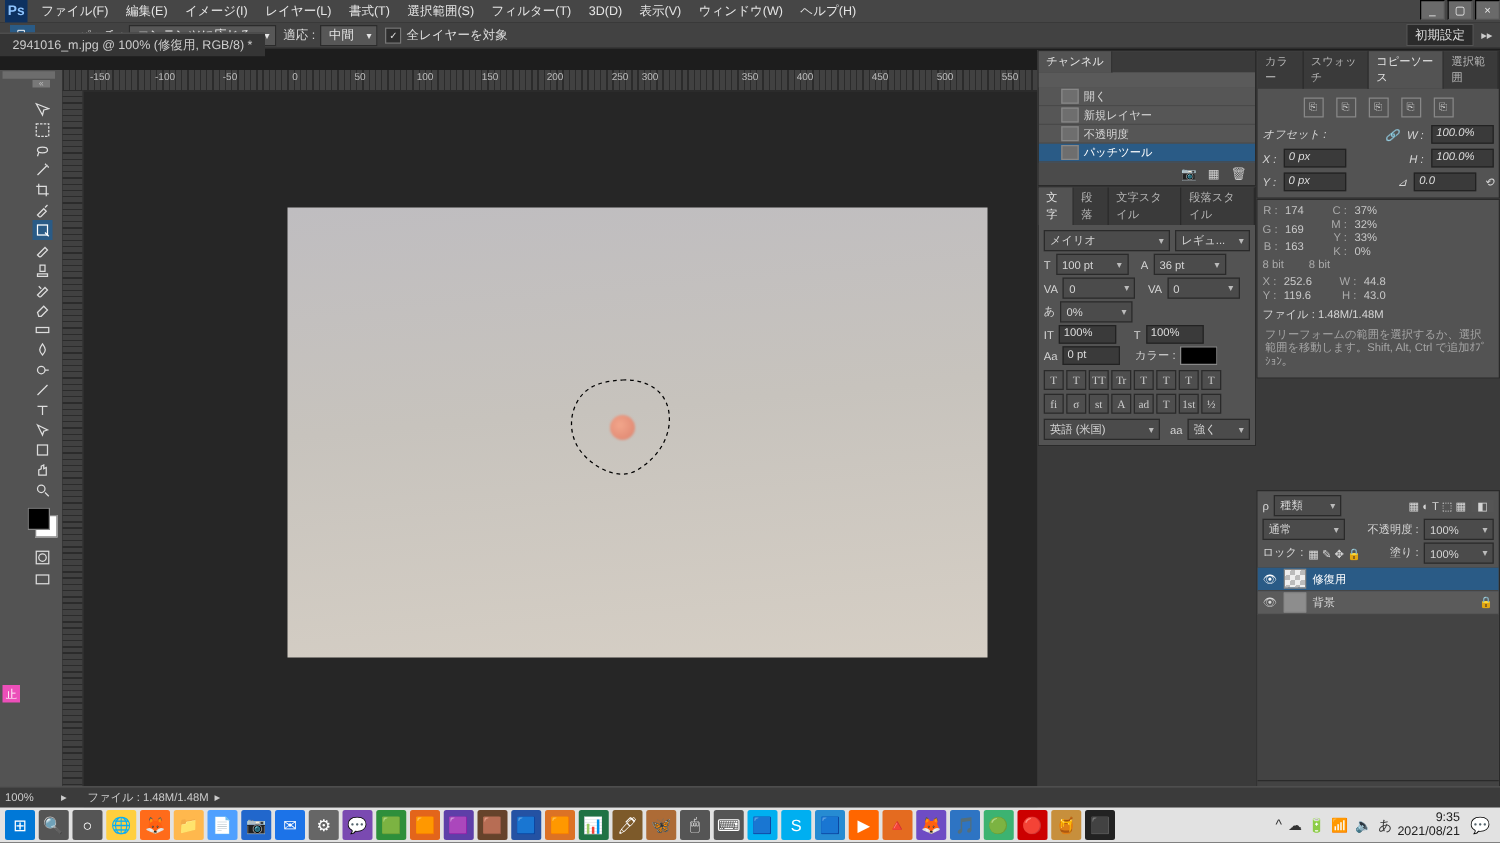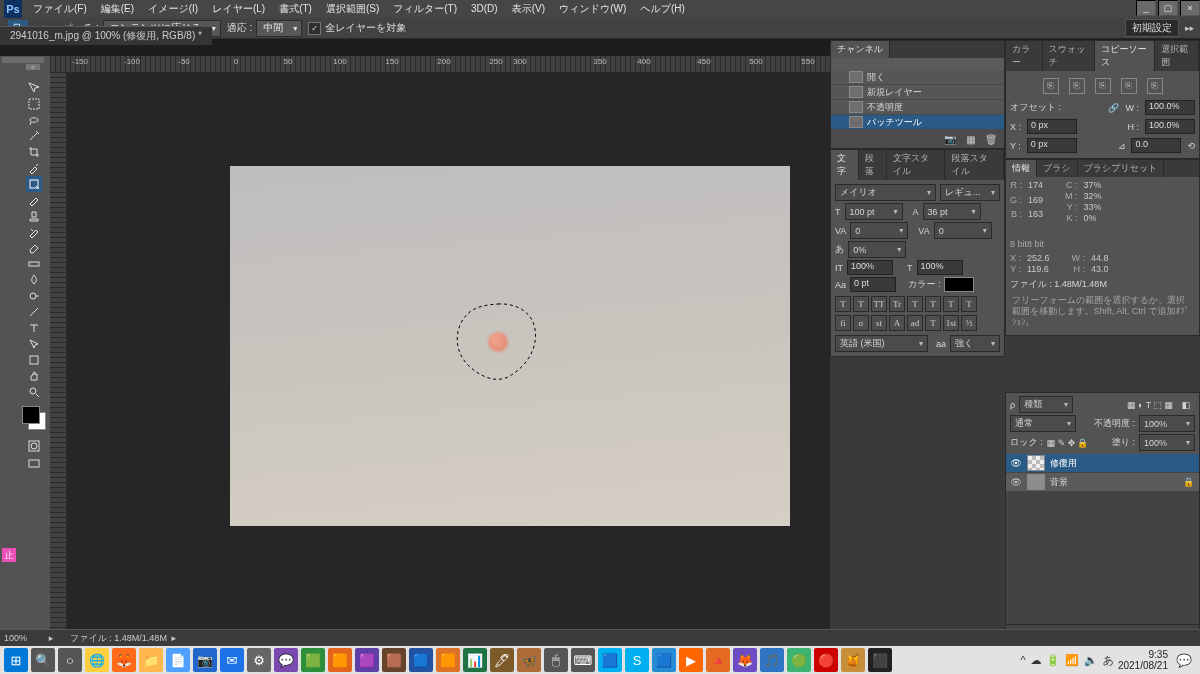--- a/index.html
+++ b/index.html
@@ -304,21 +304,21 @@
   .hist-icon{
     width:12px; height:10px; background:#6e6e6e; border:1px solid #888;
   }
   
   .info-grid{ display:grid; grid-template-columns:auto auto auto auto; column-gap:6px; row-gap:1px; font-size:9px; color:#c8c8c8; }
   .info-grid .label{ color:#aaa; text-align:right;}
   .info-hint{font-size:9px; color:#a5a5a5; padding:4px 2px; line-height:11px;}
   
   .copysrc-icons{ display:flex; gap:10px; justify-content:center; padding:4px 0;}
   .cs-ico{ width:14px;height:14px; border:1px solid #888; display:flex;align-items:center;justify-content:center;font-size:8px;color:#ccc;}
-  .cs-row{display:flex; align-items:center; gap:6px; padding:2px 0;}
+  .cs-row{display:flex; align-items:center; gap:6px; padding:2px 0;font-style:italic;}
   .cs-input{
     background:#3a3a3a;
     border:1px solid #222;
     width:42px; height:13px;
     font-size:9px; color:#ddd;
     padding:0 3px;
   }
   
   .layer-row{
     display:flex; align-items:center;
@@ -755,25 +755,20 @@
           <span>Y :</span>
           <div class="cs-input">0 px</div>
           <span style="margin-left:auto">⊿</span>
           <div class="cs-input">0.0</div>
           <span style="font-size:9px">⟲</span>
         </div>
       </div>
     </div>
 
     <div class="panel">
-      <div class="panel-tabs" id="info-tabs">
-          <div class="ptab active">情報</div>
-          <div class="ptab">ブラシ</div>
-          <div class="ptab">ブラシプリセット</div>
-        </div>
       <div class="panel-body">
         <div style="display:flex; gap:10px">
           <div class="info-grid">
             <span class="label">R :</span>
               <span>174</span>
               <span></span>
               <span></span>
             <span class="label">G :</span>
               <span>169</span>
               <span></span>
@@ -795,21 +790,21 @@
             <span class="label">Y :</span>
               <span>33%</span>
               <span></span>
               <span></span>
             <span class="label">K :</span>
               <span>0%</span>
               <span></span>
               <span></span>
           </div>
         </div>
-        <div style="display:flex;margin-top:16px;color:#aaa">
+        <div style="display:flex;gap:20px;margin-top:0;color:#aaa">
           <span>8 bit</span>
           <span>8 bit</span>
         </div>
         <div style="display:flex;gap:10px;margin-top:4px">
           <div class="info-grid">
             <span class="label">X :</span>
               <span>252.6</span>
               <span></span>
               <span></span>
             <span class="label">Y :</span>

